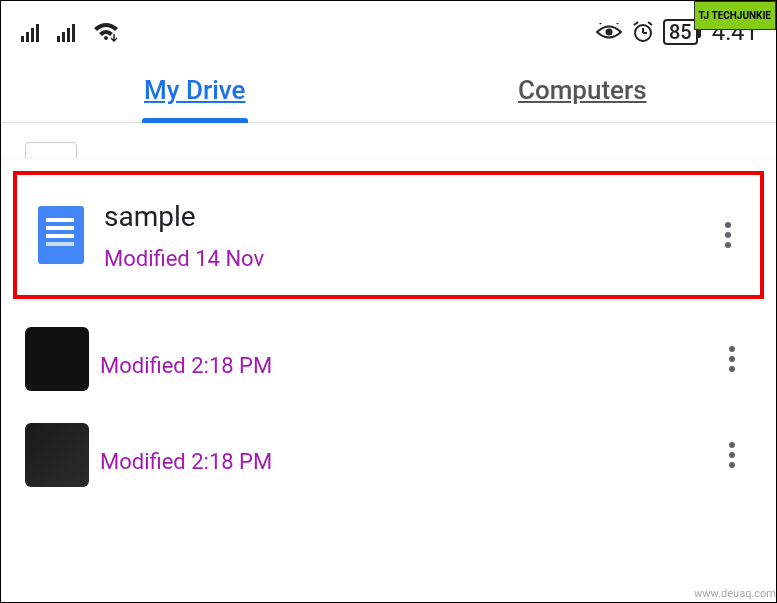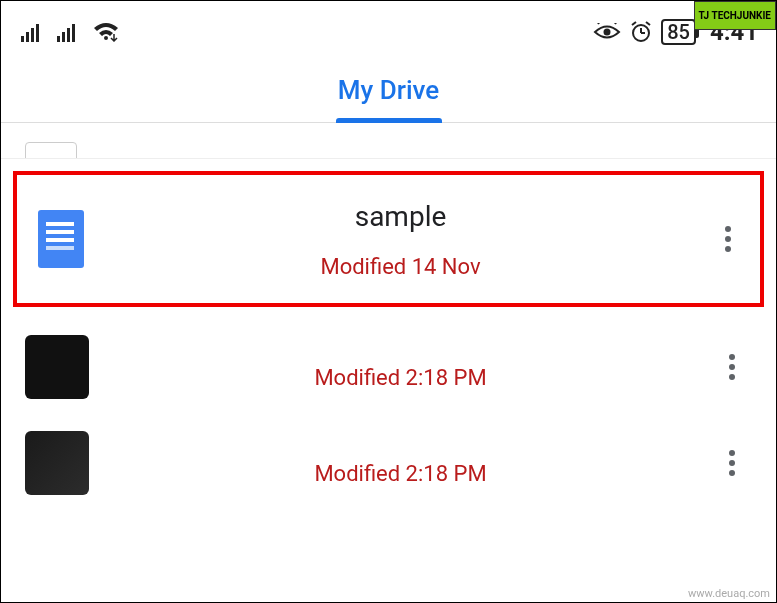--- a/index.html
+++ b/index.html
@@ -18,21 +18,21 @@
       background: #84cc16;
       border: 1px solid #333;
       font-size: 10px;
       font-weight: bold;
       padding: 8px 4px;
       color: #000;
       z-index: 100;
     }
     .watermark-br {
       position: absolute;
-      bottom: 2px; right: 6px;
+      bottom: 2px; right: 0;
       font-size: 11px;
       color: #aaa;
       z-index: 100;
     }
     .status-bar {
       display: flex;
       align-items: center;
       justify-content: space-between;
       padding: 10px 18px 4px 20px;
       height: 56px;
@@ -53,55 +53,55 @@
     }
     .battery-nub {
       position: absolute;
       right: -5px;
       top: 7px;
       width: 3px;
       height: 10px;
       background: #222;
       border-radius: 0 2px 2px 0;
     }
-    .clock { font-size: 24px; margin-left: 6px; font-weight: bold; }
+    .clock { font-size: 24px; margin-left: 6px; }
     .tabs {
       display: flex;
       border-bottom: 1px solid #ddd;
       height: 66px;
     }
     .tab {
       flex: 1;
       display: flex;
       align-items: center;
       justify-content: center;
       font-size: 26px;
       font-weight: 500;
       color: #555;
       cursor: pointer;
       position: relative;
+      text-decoration: underline;
     }
     .tab.active { color: #1a73e8; }
     .tab.active::after {
       content: '';
       position: absolute;
       bottom: -1px;
       width: 106px;
       height: 5px;
       background: #1a73e8;
       border-radius: 3px 3px 0 0;
     }
     .files { position: relative; }
     .file-row {
       display: flex;
       align-items: center;
       padding: 16px 24px 16px 24px;
-      gap: 31px;
-      position: relative;
-      text-align: center;
+      gap: 11px;
+      position: relative;
     }
     .file-row.peek {
       height: 36px;
       padding-top: 0;
       padding-bottom: 0;
       overflow: hidden;
       border-bottom: 1px solid #eee;
       align-items: flex-end;
     }
     .peek .thumb { margin-bottom: -36px; }
@@ -162,22 +162,22 @@
     .file-title {
       font-size: 28px;
       color: #202124;
       white-space: nowrap;
       overflow: hidden;
       text-overflow: ellipsis;
       line-height: 1.25;
     }
     .file-sub {
       font-size: 22px;
-      color: #b91c1c;
-      margin-top: 20px;
+      color: #a21caf;
+      margin-top: 12px;
     }
     .more-btn {
       width: 40px; height: 40px;
       display: flex;
       align-items: center;
       justify-content: center;
       cursor: pointer;
       flex-shrink: 0;
     }
     .more-dots {
@@ -239,20 +239,23 @@
       <span>85</span>
       <span class="battery-nub"></span>
     </span>
     <span class="clock">4:41</span>
   </div>
 </div>
 
 <div class="tabs">
   <div class="tab active">
     <span>My Drive</span>
+  </div>
+  <div class="tab">
+    <span>Computers</span>
   </div>
 </div>
 
 <div class="files">
 
   <div class="file-row peek">
     <div class="thumb empty"></div>
 
   </div>
 

